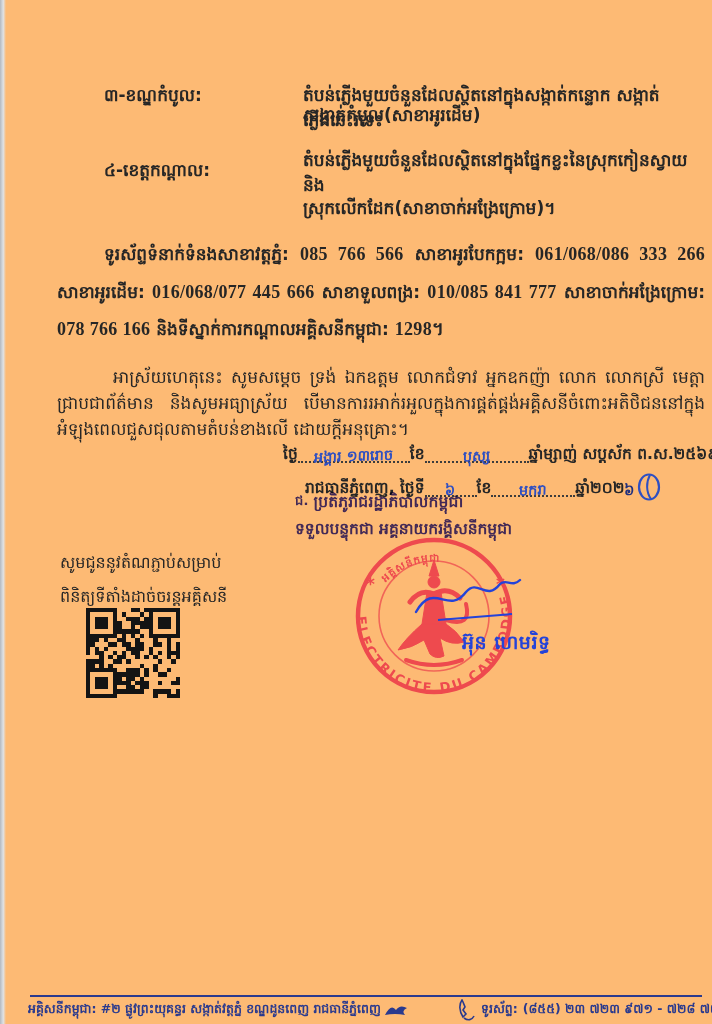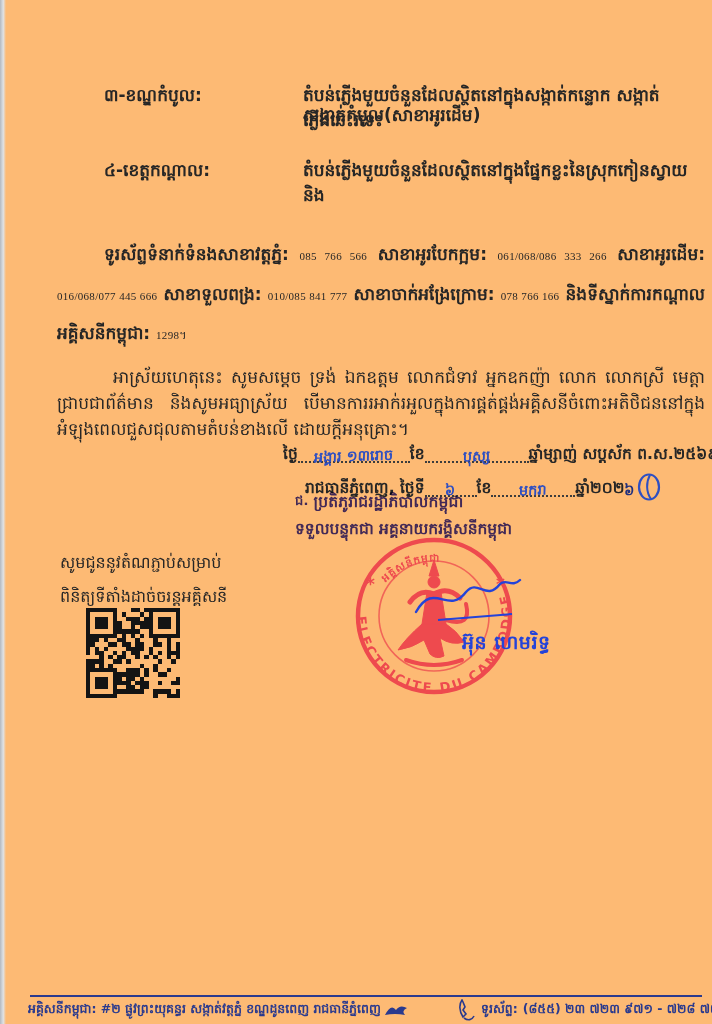--- a/index.html
+++ b/index.html
@@ -17,21 +17,21 @@
   .kh{font-family:"DejaVu Sans",sans-serif;}
   
   .sec-label{font-size:17px;font-weight:600;white-space:nowrap;}
   .sec-line{font-size:17px;font-weight:600;width:402px;}
   .justify-last{text-align:justify;text-align-last:justify;}
   
   .contacts{
     left:57px;top:236px;width:648px;font-size:17px;font-weight:600;
     line-height:37.5px;text-align:justify;text-indent:47px;
   }
-  .num{font-family:"Liberation Serif",serif;font-weight:400;font-size:11px;letter-spacing:.3px;}
+  .num{font-family:"Liberation Serif",serif;font-weight:700;font-size:18px;letter-spacing:.3px;}
   
   .appeal{
     left:57px;top:364px;width:648px;font-size:17px;font-weight:500;
     line-height:26px;text-align:justify;text-indent:56px;
   }
   
   .dateline{font-size:15.5px;font-weight:700;white-space:nowrap;}
   .dotted{
     display:inline-block;border-bottom:2px dotted #3c3c3c;text-align:center;
     vertical-align:baseline;line-height:14px;
@@ -74,21 +74,22 @@
 </head>
 <body>
 
 <div class="page">
 
   <div class="abs sec-label kh" style="left:104px;top:84px;">៣-ខណ្ឌកំបូល:</div>
   <div class="abs sec-line kh" style="left:303px;top:84px;">តំបន់ភ្លើងមួយចំនួនដែលស្ថិតនៅក្នុងសង្កាត់កន្ទោក សង្កាត់ភ្លើងឆេះរទេះ</div>
   <div class="abs sec-line kh" style="left:303px;top:104px;">សង្កាត់កំបូល(សាខាអូរដើម)</div>
 
   <div class="abs sec-label kh" style="left:104px;top:159px;">៤-ខេត្តកណ្តាល:</div>
-  <div class="abs sec-line kh justify-last" style="left:303px;top:159px;">តំបន់ភ្លើងមួយចំនួនដែលស្ថិតនៅក្នុងផ្នែកខ្លះនៃស្រុកកៀនស្វាយ និង</div>
+  <div class="abs sec-line kh justify-last" style="left:303px;top:149px;">តំបន់ភ្លើងមួយចំនួនដែលស្ថិតនៅក្នុងផ្នែកខ្លះនៃស្រុកកៀនស្វាយ និង</div>
+  <div class="abs sec-line kh" style="left:303px;top:197px;">ស្រុកលើកដែក(សាខាចាក់អង្រែក្រោម)។</div>
 
   <div class="abs contacts kh">
     <span>ទូរស័ព្ទទំនាក់ទំនងសាខាវត្តភ្នំ:</span>
     <span class="num">085 766 566</span>
     <span>សាខាអូរបែកក្អម:</span>
     <span class="num">061/068/086 333 266</span>
     <span>សាខាអូរដើម:</span>
     <span class="num">016/068/077 445 666</span>
     <span>សាខាទួលពង្រ:</span>
     <span class="num">010/085 841 777</span>

